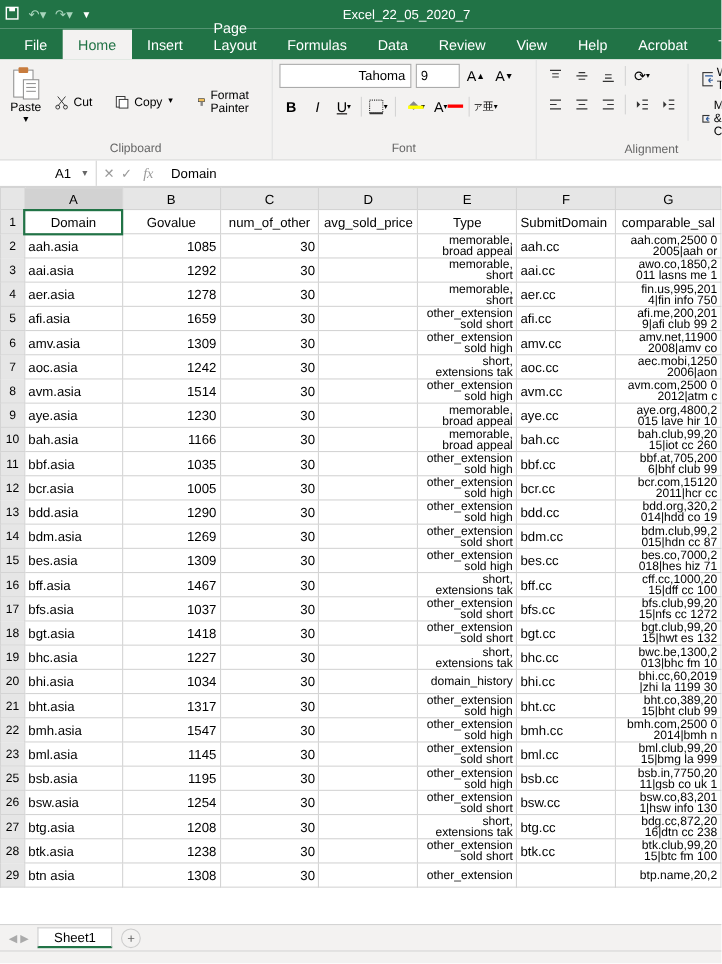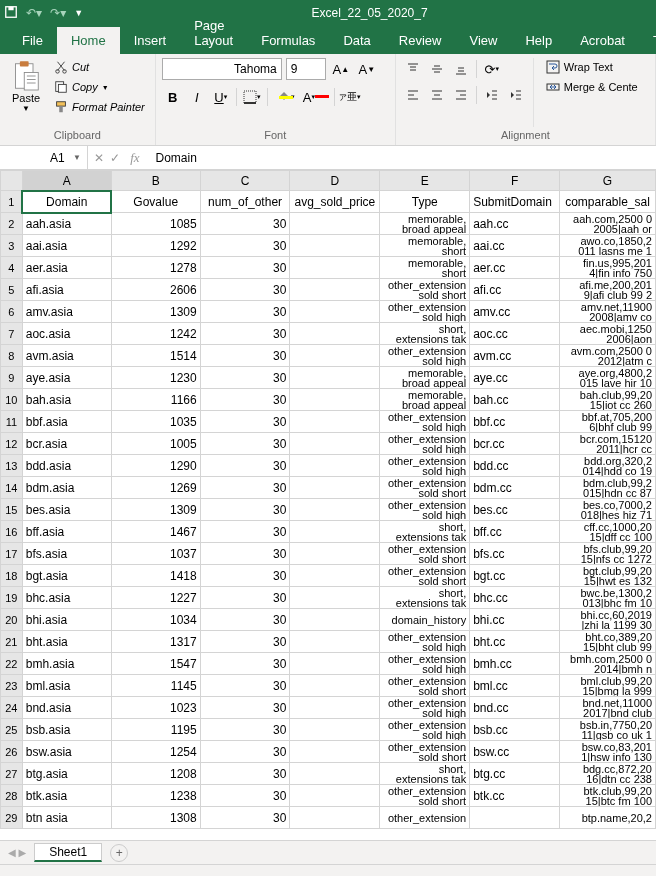--- a/index.html
+++ b/index.html
@@ -16,21 +16,21 @@
 
 .ribbon { background: #f3f2f1; height: 92px; border-bottom: 1px solid #d4d4d4; display: flex; }
 .ribbon-group { border-right: 1px solid #e1e1e1; padding: 4px 6px 2px 6px; display: flex; flex-direction: column; }
 .ribbon-group .group-content { flex: 1; display: flex; }
 .ribbon-group .group-label { text-align: center; font-size: 11px; color: #666; padding: 2px 0; }
 
 .paste-btn { display: flex; flex-direction: column; align-items: center; width: 40px; padding: 2px; cursor: pointer; }
 .paste-btn svg { width: 28px; height: 32px; }
 .paste-btn span { font-size: 11px; }
 
-.clipboard-right { display: flex; flex-direction: column; gap: 2px; padding-left: 4px; font-style: italic; }
+.clipboard-right { display: flex; flex-direction: row; gap: 12px; padding-left: 4px; }
 .clip-btn { display: flex; align-items: center; gap: 4px; padding: 2px 4px; cursor: pointer; font-size: 11px; }
 .clip-btn svg { width: 14px; height: 14px; }
 
 .font-top { display: flex; gap: 4px; margin-bottom: 6px; align-items: center; }
 .font-select { border: 1px solid #ababab; background: #fff; font-size: 12px; padding: 2px 4px; height: 22px; }
 .font-name { width: 120px; text-align: right; }
 .font-size { width: 40px; }
 .font-btn { width: 22px; height: 22px; border: 1px solid transparent; display: flex; align-items: center; justify-content: center; cursor: pointer; font-size: 13px; }
 
 .font-bottom { display: flex; gap: 2px; align-items: center; }
@@ -347,21 +347,21 @@
           <td class="col-B num">1278</td>
           <td class="col-C num">30</td>
           <td class="col-D txt"></td>
           <td class="col-E txt tight">memorable, short</td>
           <td class="col-F txt">aer.cc</td>
           <td class="col-G txt tight">fin.us,995,201 4|fin info 750</td>
         </tr>
         <tr>
           <th class="rowhead">5</th>
           <td class="col-A txt">afi.asia</td>
-          <td class="col-B num">2606</td>
+          <td class="col-B num">1659</td>
           <td class="col-C num">30</td>
           <td class="col-D txt"></td>
           <td class="col-E txt tight">other_extension sold short</td>
           <td class="col-F txt">afi.cc</td>
           <td class="col-G txt tight">afi.me,200,201 9|afi club 99 2</td>
         </tr>
         <tr>
           <th class="rowhead">6</th>
           <td class="col-A txt">amv.asia</td>
           <td class="col-B num">1309</td>
@@ -533,30 +533,20 @@
         </tr>
         <tr>
           <th class="rowhead">23</th>
           <td class="col-A txt">bml.asia</td>
           <td class="col-B num">1145</td>
           <td class="col-C num">30</td>
           <td class="col-D txt"></td>
           <td class="col-E txt tight">other_extension sold short</td>
           <td class="col-F txt">bml.cc</td>
           <td class="col-G txt tight">bml.club,99,20 15|bmg la 999</td>
-        </tr>
-        <tr>
-          <th class="rowhead">24</th>
-          <td class="col-A txt">bnd.asia</td>
-          <td class="col-B num">1023</td>
-          <td class="col-C num">30</td>
-          <td class="col-D txt"></td>
-          <td class="col-E txt tight">other_extension sold high</td>
-          <td class="col-F txt">bnd.cc</td>
-          <td class="col-G txt tight">bnd.net,11000 2017|bnd club</td>
         </tr>
         <tr>
           <th class="rowhead">25</th>
           <td class="col-A txt">bsb.asia</td>
           <td class="col-B num">1195</td>
           <td class="col-C num">30</td>
           <td class="col-D txt"></td>
           <td class="col-E txt tight">other_extension sold high</td>
           <td class="col-F txt">bsb.cc</td>
           <td class="col-G txt tight">bsb.in,7750,20 11|gsb co uk 1</td>

